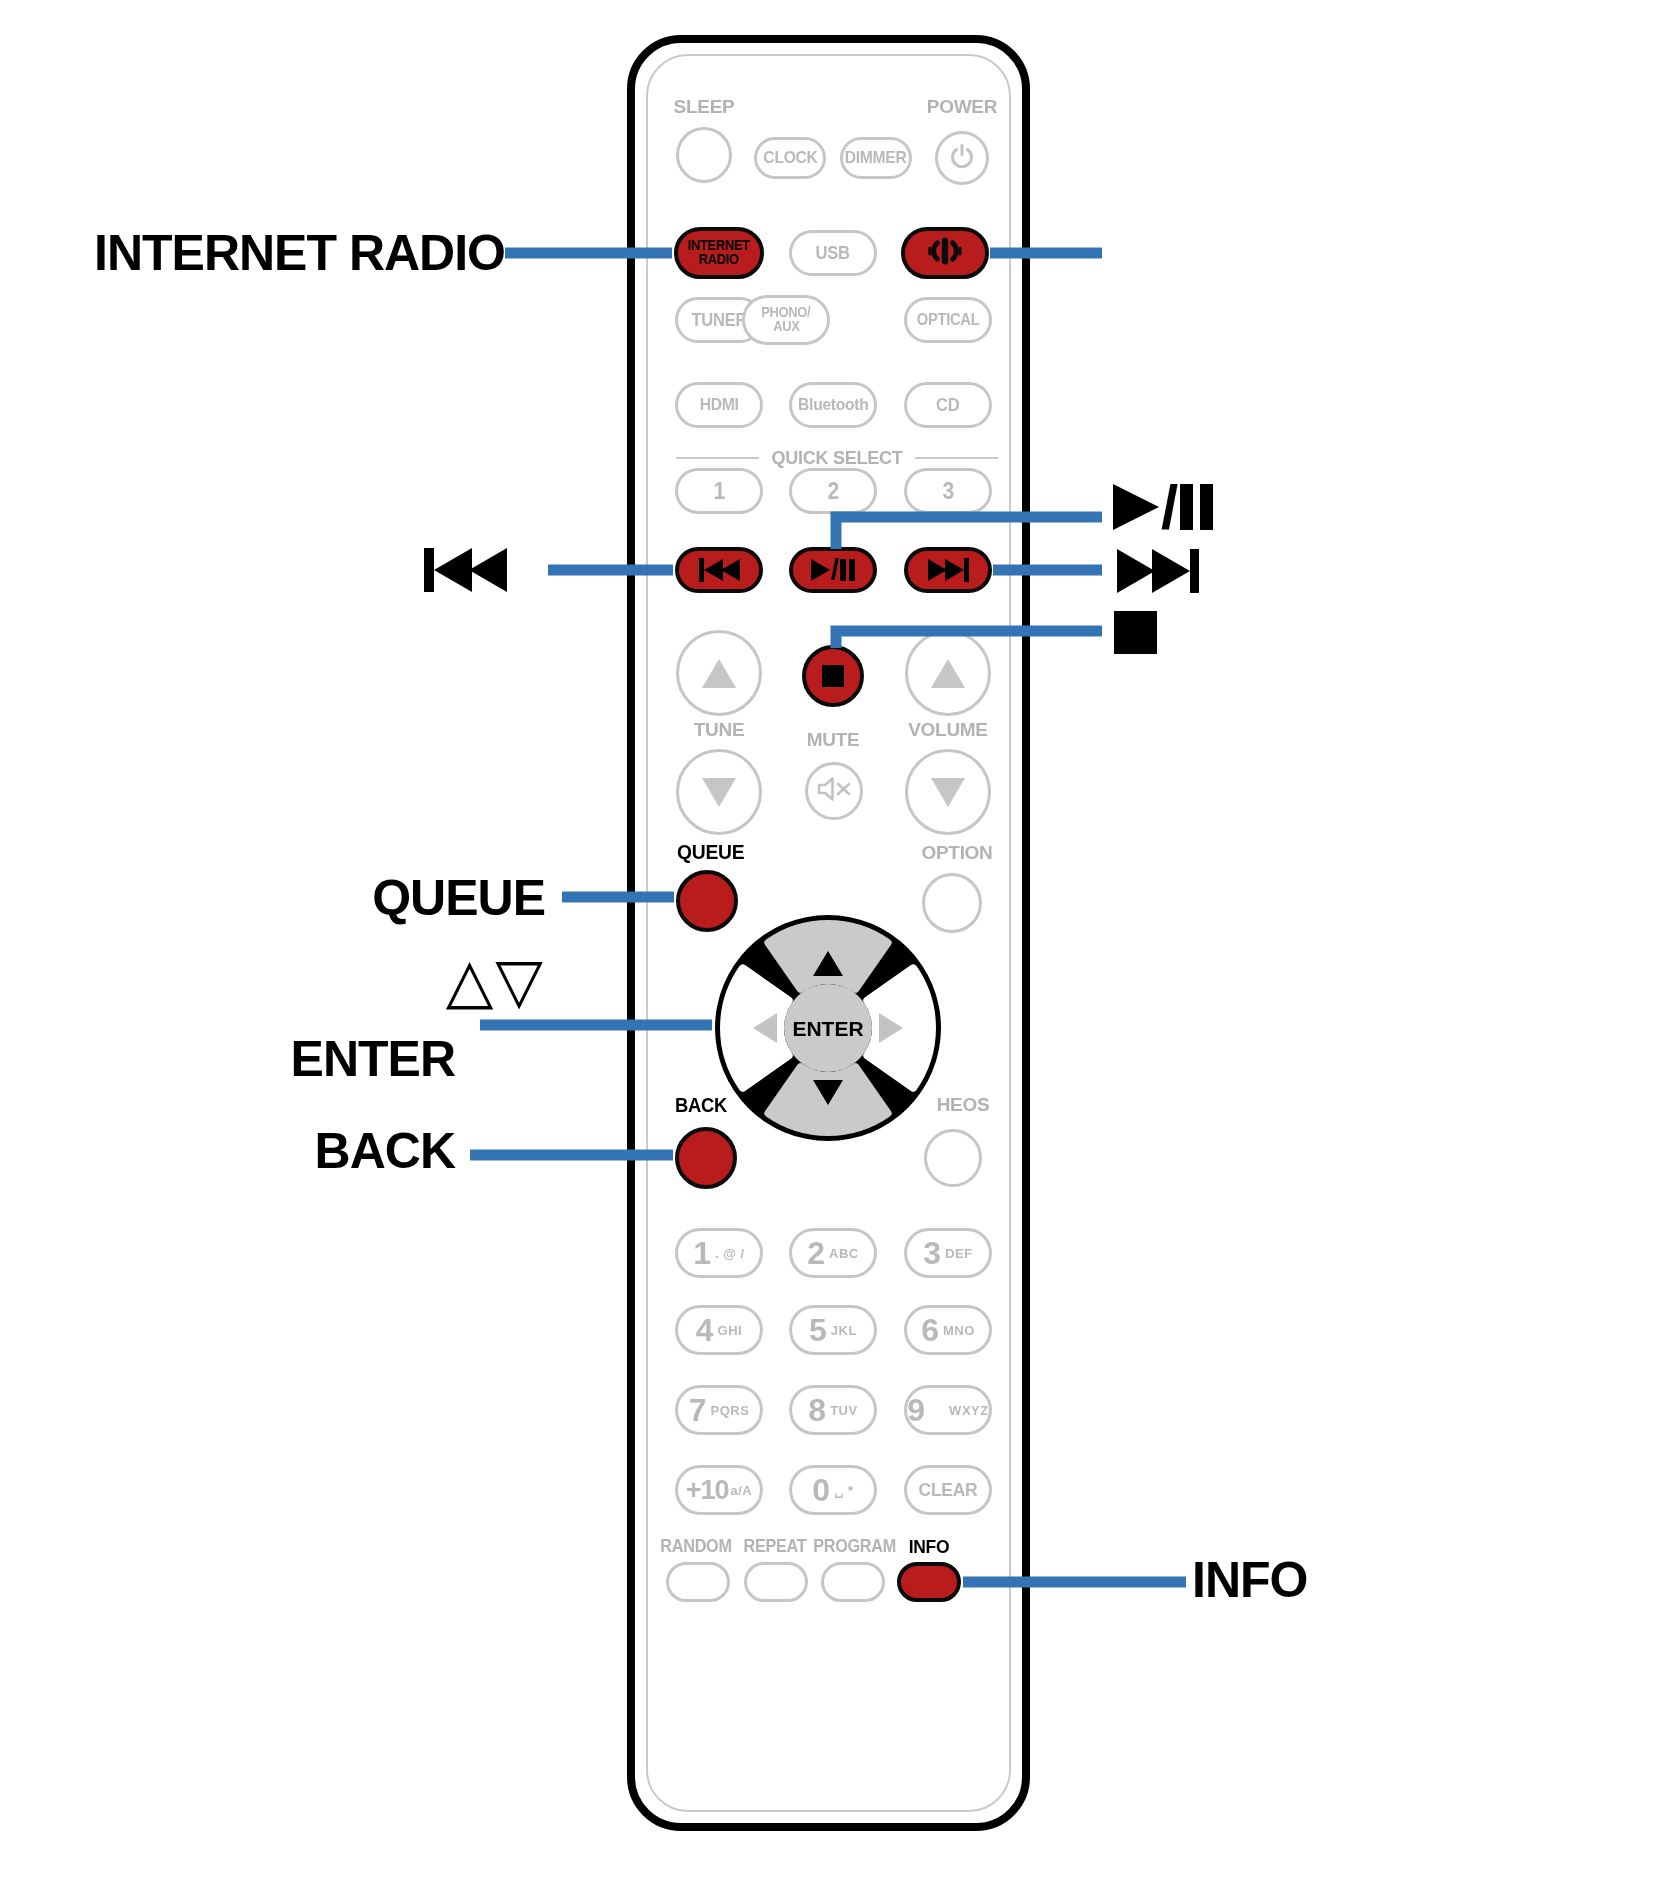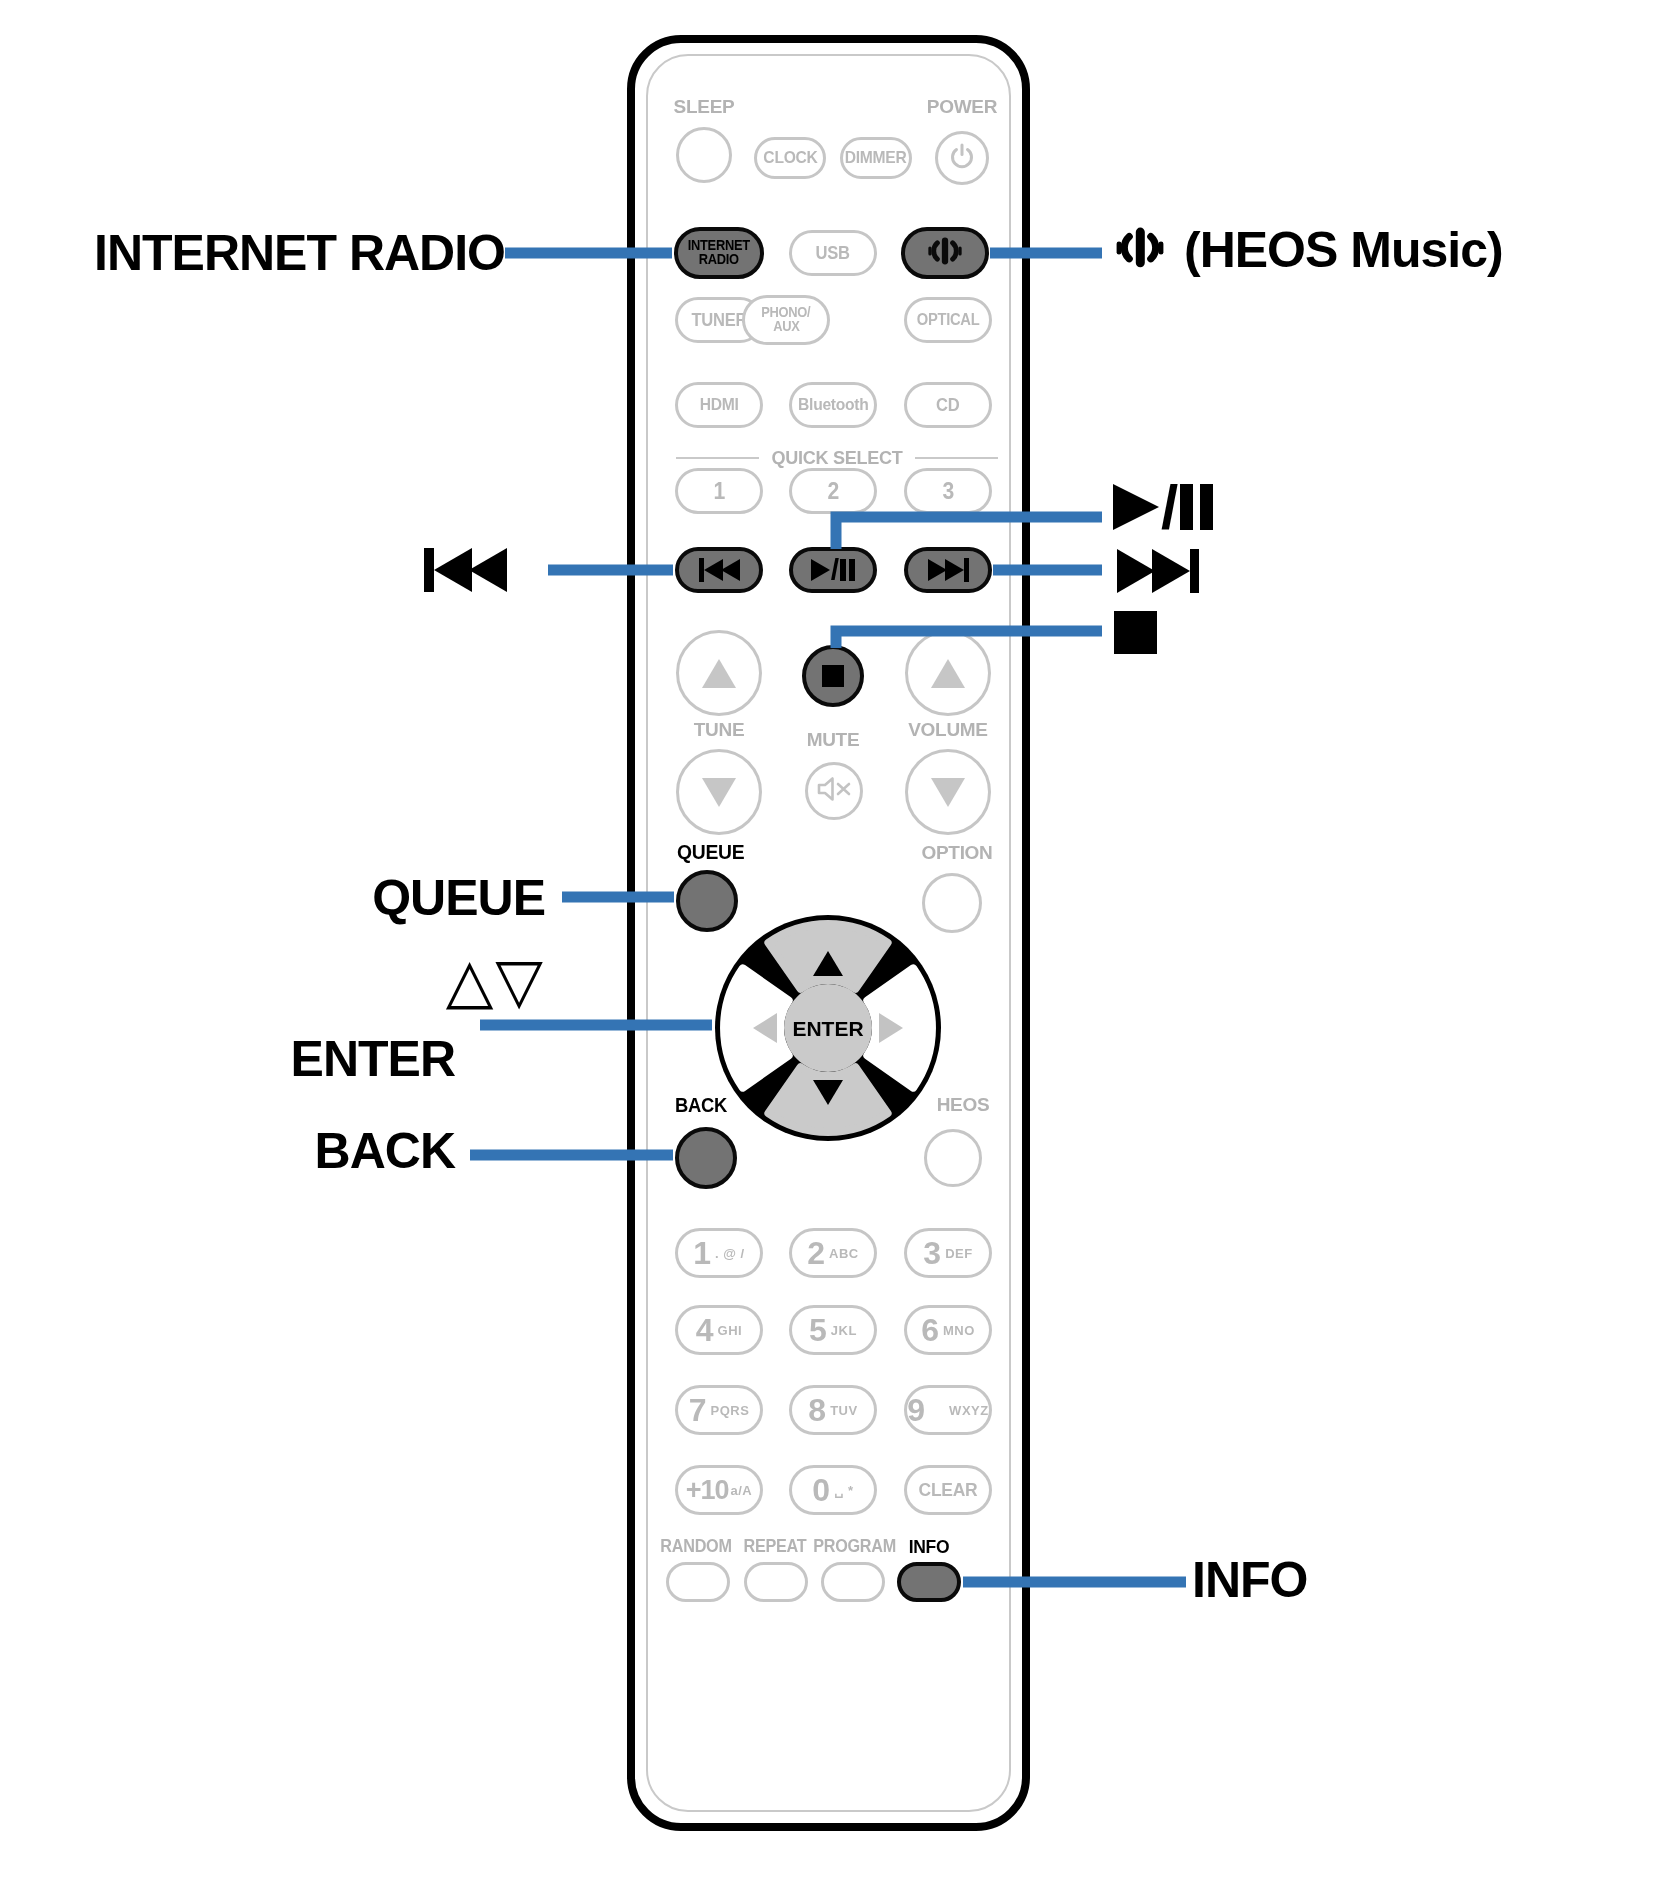--- a/index.html
+++ b/index.html
@@ -8,21 +8,21 @@
   
   .remote-body{position:absolute;left:627px;top:35px;width:403px;height:1796px;
     background:#fff;border:8px solid #000;border-radius:54px;box-sizing:border-box;z-index:1;}
   .remote-panel{position:absolute;left:11px;top:11px;right:11px;bottom:11px;
     border:2px solid #c9c9c9;border-radius:42px;}
   
   .pill,.circ{position:absolute;background:#fff;border:3px solid #c6c6c6;box-sizing:border-box;
     display:flex;align-items:center;justify-content:center;color:#b9b9b9;font-weight:bold;z-index:2;}
   .pill{border-radius:28px;}
   .circ{border-radius:50%;}
-  .hl{background:#737373;border:4px solid #0a0a0a;color:#000;}
+  .hl{background:#b91c1c;border:4px solid #0a0a0a;color:#000;}
   .pill .t,.circ .t{display:inline-block;transform:scaleX(.92);letter-spacing:-.3px;white-space:nowrap;}
   .two{flex-direction:column;line-height:.98;}
   
   .lbl{position:absolute;color:#b3b3b3;font-weight:bold;text-align:center;
     letter-spacing:-.3px;z-index:2;transform-origin:center;white-space:nowrap;}
   .lbl.dark{color:#000;}
   
   .qs-bar{position:absolute;left:676px;top:448px;width:322px;height:20px;display:flex;
     align-items:center;gap:9px;z-index:2;}
   .qs-bar .rule{flex:1;height:2.5px;background:#c9c9c9;}
@@ -290,32 +290,20 @@
       <path d="M836,648 L836,631 L1102,631"></path>
       <path d="M562,897 L674,897"></path>
       <path d="M480,1025 L712,1025"></path>
       <path d="M470,1155 L673,1155"></path>
       <path d="M963,1582 L1186,1582"></path>
     </g>
   </svg>
 
   <div class="big r" style="left:20px;top:224px;width:485px;">INTERNET RADIO</div>
 
-  <div class="heos-wrap">
-    <span>
-      <svg width="60" height="48" viewBox="0 0 50 40">
-        <rect x="21.5" y="3" width="7.5" height="33" rx="3.75" fill="#000"></rect>
-        <path d="M16,10.5 A12.5,12.5 0 0 0 16,29" stroke="#000" stroke-width="6" fill="none" stroke-linecap="round"></path>
-        <path d="M34,10.5 A12.5,12.5 0 0 1 34,29" stroke="#000" stroke-width="6" fill="none" stroke-linecap="round"></path>
-        <rect x="5.5" y="14.5" width="4" height="11" rx="2" fill="#000"></rect>
-        <rect x="40.5" y="14.5" width="4" height="11" rx="2" fill="#000"></rect>
-      </svg>
-    </span>
-    <span class="big" style="position:static;">(HEOS Music)</span>
-  </div>
 
   <div class="glyph" style="left:424px;top:548px;height:44px;">
     <span class="BAR-B"></span>
       <span class="TB-L2"></span>
       <span class="TB-L2" style="margin-left:-3px;"></span>
   </div>
 
   <div class="glyph" style="left:1113px;top:482px;height:50px;">
     <span class="TB-R"></span>
       <span class="SLASH">/</span>

